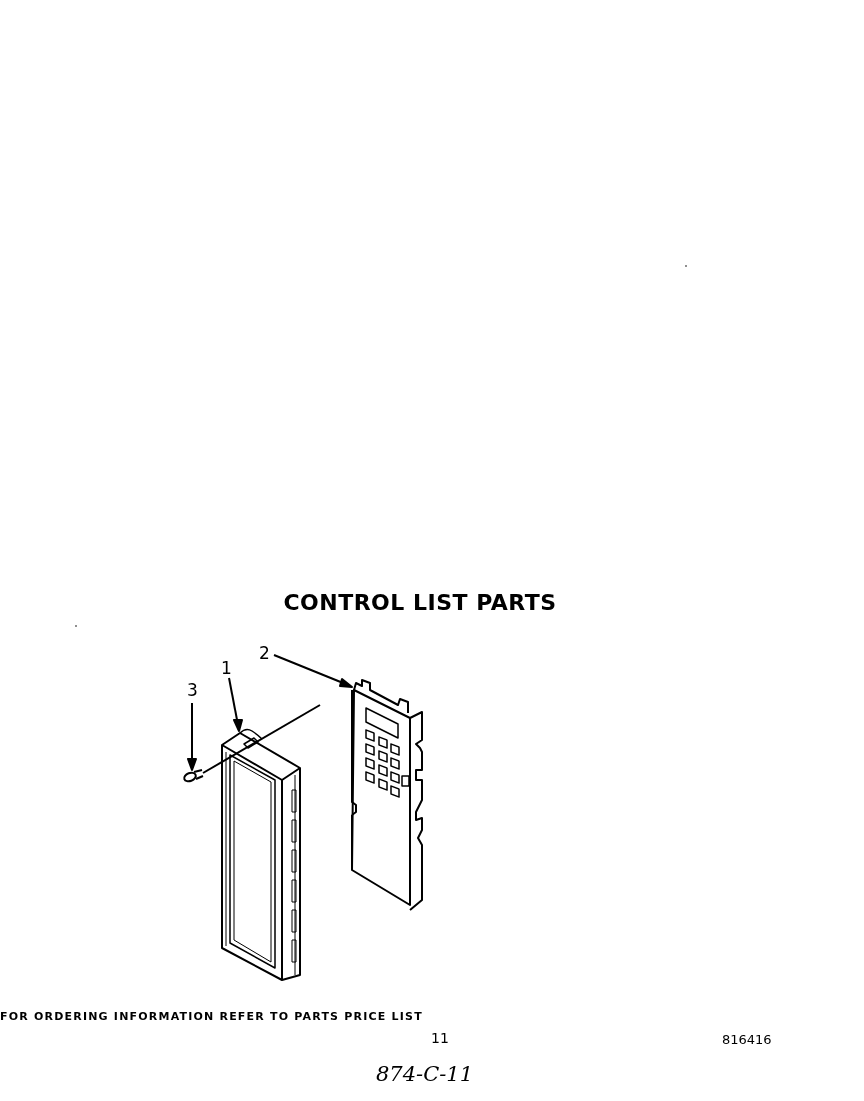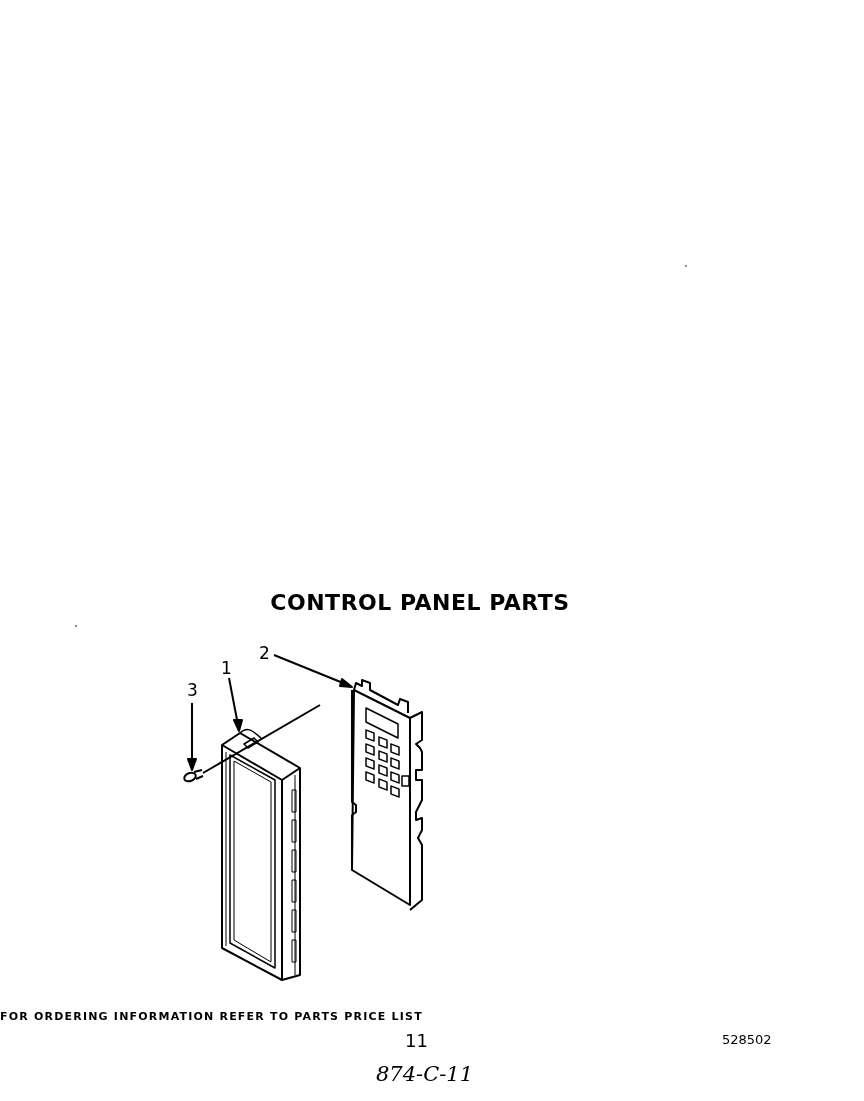--- a/index.html
+++ b/index.html
@@ -1,29 +1,29 @@
 <!DOCTYPE html>
 <html><head>
 <meta charset="utf-8">
 <style>
   html, body { margin: 0; padding: 0; background: #ffffff; }
   body { width: 864px; height: 1101px; position: relative; overflow: hidden; font-family: "Liberation Sans", sans-serif; color: #000; }
   .abs { position: absolute; }
   .title { left: 0; width: 840px; top: 590px; text-align: center; font-family: "DejaVu Sans", sans-serif; font-weight: bold; font-size: 22px; letter-spacing: 0.5px; }
   .callout { font-family: "DejaVu Sans", sans-serif; font-size: 17px; }
   .footer-note { left: 0; width: 834px; top: 1010px; text-align: left; font-family: "DejaVu Sans", sans-serif; font-weight: bold; font-size: 11px; letter-spacing: 1.2px; }
-  .page-num { left: 405px; top: 1030px; font-size: 18px; font-family: "DejaVu Sans", sans-serif; text-align: right; }
+  .page-num { left: 431px; top: 1030px; font-size: 14px; font-family: "DejaVu Sans", sans-serif; text-align: right; }
   .doc-num { left: 722px; top: 1032px; font-size: 13px; font-family: "DejaVu Sans", sans-serif; }
   .handwritten { left: 376px; top: 1062px; font-size: 21px; font-style: italic; font-family: "DejaVu Serif", serif; }
   svg { position: absolute; left: 0; top: 0; }
 </style>
 </head>
 <body>
 
-<div class="abs title">CONTROL PANEL PARTS</div>
+<div class="abs title">CONTROL LIST PARTS</div>
 
 <div class="abs callout" style="left:259px; top:643px;">2</div>
 <div class="abs callout" style="left:221px; top:658px;">1</div>
 <div class="abs callout" style="left:187px; top:680px;">3</div>
 
 <svg width="864" height="1101" viewBox="0 0 864 1101">
   <g stroke="#000" stroke-width="2" fill="none" stroke-linejoin="round">
 
     <g>
       <line x1="274" y1="655" x2="348" y2="685"></line>
@@ -92,14 +92,14 @@
       <rect x="402" y="776" width="7" height="10" stroke-width="1.5"></rect>
     </g>
   </g>
 
   <circle cx="686" cy="266" r="0.8" fill="#000"></circle>
   <circle cx="76" cy="626" r="0.8" fill="#000"></circle>
 </svg>
 
 <div class="abs footer-note">FOR ORDERING INFORMATION REFER TO PARTS PRICE LIST</div>
 <div class="abs page-num">11</div>
-<div class="abs doc-num">528502</div>
+<div class="abs doc-num">816416</div>
 <div class="abs handwritten">874-C-11</div>
 
 </body></html>

